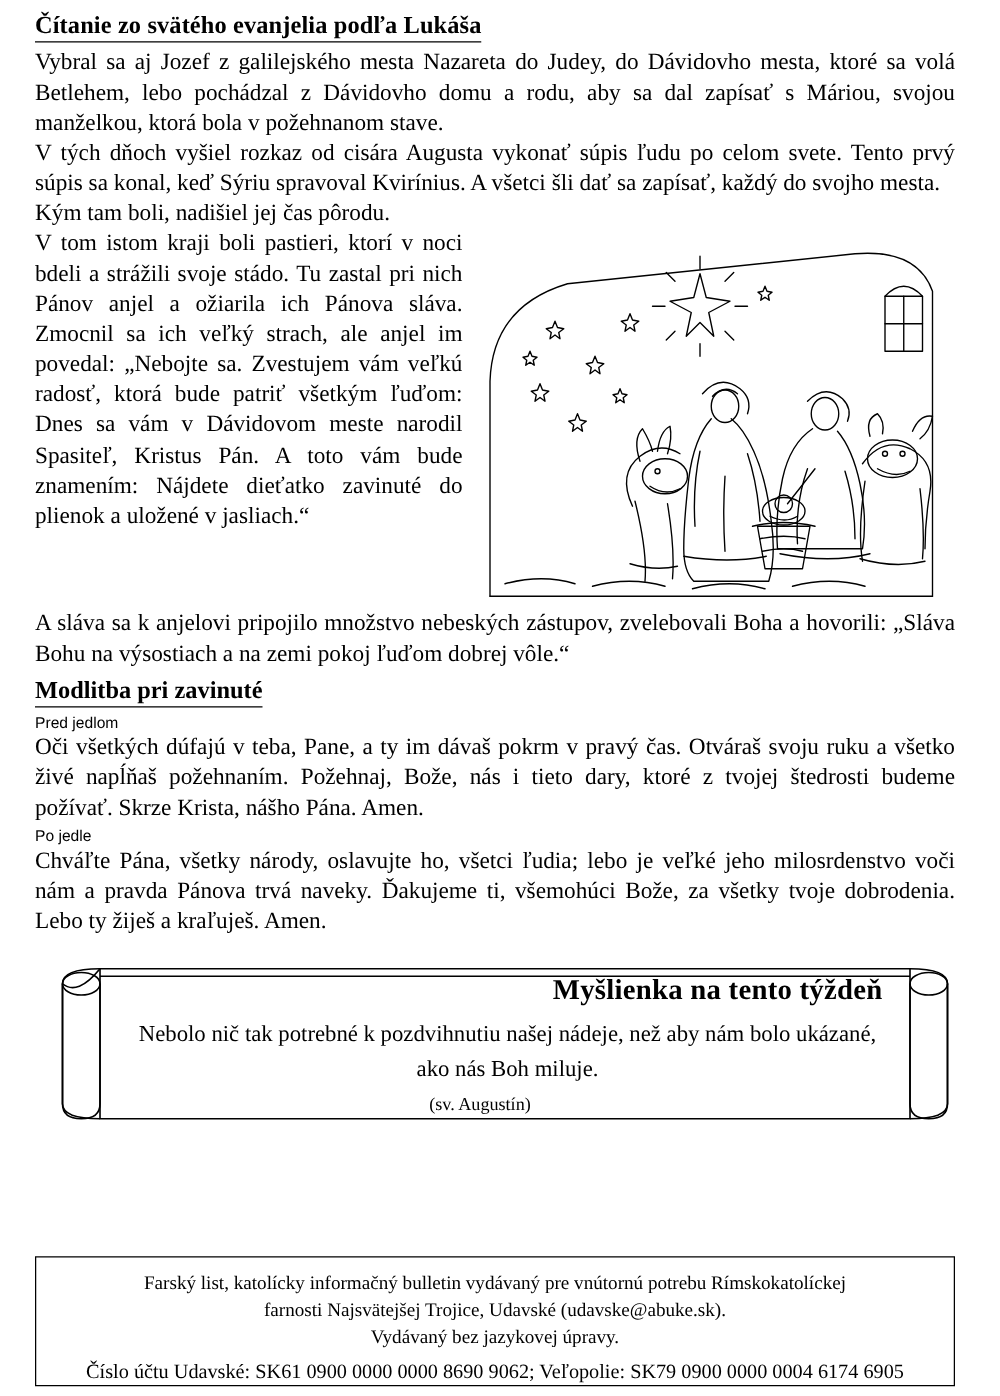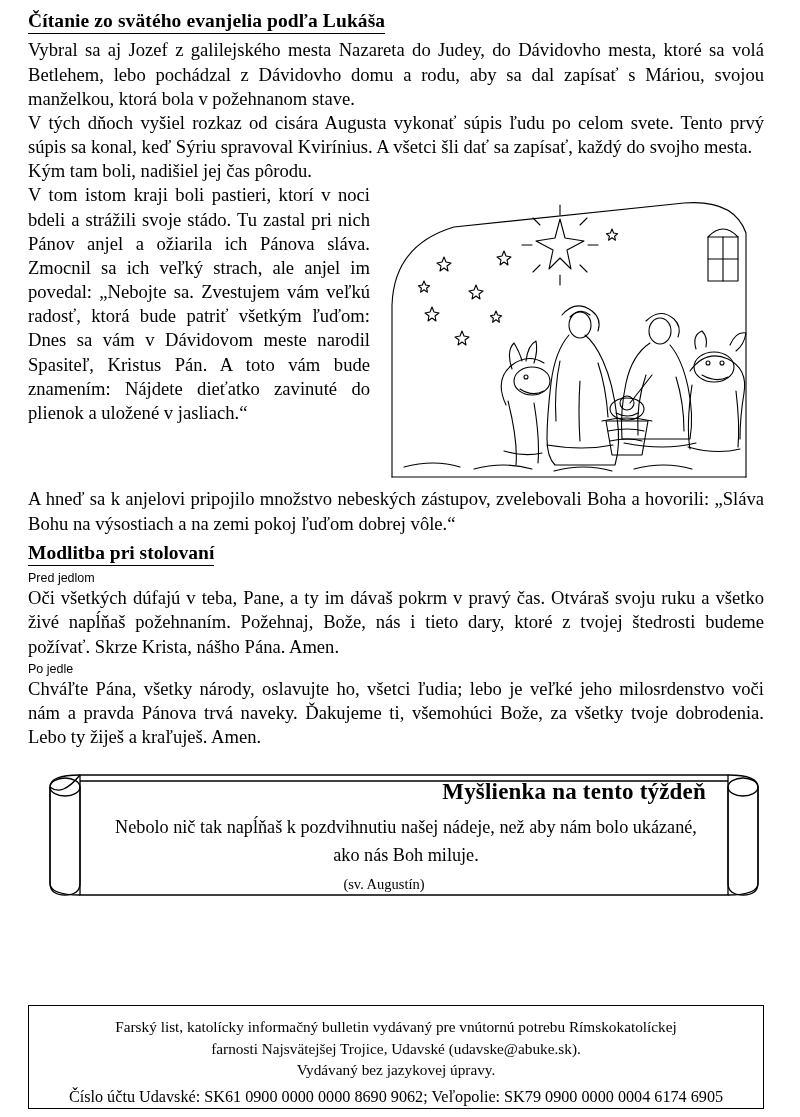--- a/index.html
+++ b/index.html
@@ -227,24 +227,24 @@
 
             <path d="M20,282 q30,-8 56,0 M90,284 q30,-8 58,0 M170,286 q30,-8 58,0 M250,284 q30,-8 58,0"></path>
           </g>
         </svg>
       </div>
 
       <p>V tom istom kraji boli pastieri, ktorí v noci bdeli a strážili svoje stádo. Tu zastal pri nich Pánov anjel a ožiarila ich Pánova sláva. Zmocnil sa ich veľký strach, ale anjel im povedal: „Nebojte sa. Zvestujem vám veľkú radosť, ktorá bude patriť všetkým ľuďom: Dnes sa vám v Dávidovom meste narodil Spasiteľ, Kristus Pán. A toto vám bude znamením: Nájdete dieťatko zavinuté do plienok a uložené v jasliach.“</p>
       <div class="clear"></div>
     </div>
 
-    <p>A hneď sa k anjelovi pripojilo množstvo nebeských zástupov, zvelebovali Boha a hovorili: „Sláva Bohu na výsostiach a na zemi pokoj ľuďom dobrej vôle.“</p>
+    <p>A sláva sa k anjelovi pripojilo množstvo nebeských zástupov, zvelebovali Boha a hovorili: „Sláva Bohu na výsostiach a na zemi pokoj ľuďom dobrej vôle.“</p>
   </div>
 
-  <h2 class="section-title">Modlitba pri stolovaní</h2>
+  <h2 class="section-title">Modlitba pri zavinuté</h2>
 
   <div class="small-label">Pred jedlom</div>
   <div class="body-text">Oči všetkých dúfajú v teba, Pane, a ty im dávaš pokrm v pravý čas. Otváraš svoju ruku a všetko živé napĺňaš požehnaním. Požehnaj, Bože, nás i tieto dary, ktoré z tvojej štedrosti budeme požívať. Skrze Krista, nášho Pána. Amen.</div>
 
   <div class="small-label">Po jedle</div>
   <div class="body-text">Chváľte Pána, všetky národy, oslavujte ho, všetci ľudia; lebo je veľké jeho milosrdenstvo voči nám a pravda Pánova trvá naveky. Ďakujeme ti, všemohúci Bože, za všetky tvoje dobrodenia. Lebo ty žiješ a kraľuješ. Amen.</div>
 
   <div class="scroll-box">
     <svg class="scroll-svg" width="744" height="150" viewBox="0 0 744 150" xmlns="http://www.w3.org/2000/svg">
       <g fill="none" stroke="#000" stroke-width="1.3" stroke-linejoin="round">
@@ -258,21 +258,21 @@
 
         <path d="M700,8 q30,0 30,12 l0,96 q0,12 -30,12"></path>
         <ellipse cx="715" cy="20" rx="15" ry="9"></ellipse>
         <path d="M730,20 l0,96 q0,12 -15,12 q-15,0 -15,-12 l0,-96"></path>
 
         <path d="M52,14 L700,14"></path>
       </g>
     </svg>
     <div class="scroll-content">
       <div class="scroll-title">Myšlienka na tento týždeň</div>
-      <div class="scroll-text">Nebolo nič tak napĺňaš k pozdvihnutiu našej nádeje, než aby nám bolo ukázané, ako nás Boh miluje.</div>
+      <div class="scroll-text">Nebolo nič tak potrebné k pozdvihnutiu našej nádeje, než aby nám bolo ukázané, ako nás Boh miluje.</div>
       <div class="scroll-attrib">(sv. Augustín)</div>
     </div>
   </div>
 
   <div class="footer-box">
     <div class="footer-line">Farský list, katolícky informačný bulletin vydávaný pre vnútornú potrebu Rímskokatolíckej</div>
     <div class="footer-line">farnosti Najsvätejšej Trojice, Udavské (udavske@abuke.sk).</div>
     <div class="footer-line">Vydávaný bez jazykovej úpravy.</div>
     <div class="footer-accounts">Číslo účtu Udavské: SK61 0900 0000 0000 8690 9062; Veľopolie: SK79 0900 0000 0004 6174 6905</div>
   </div>

